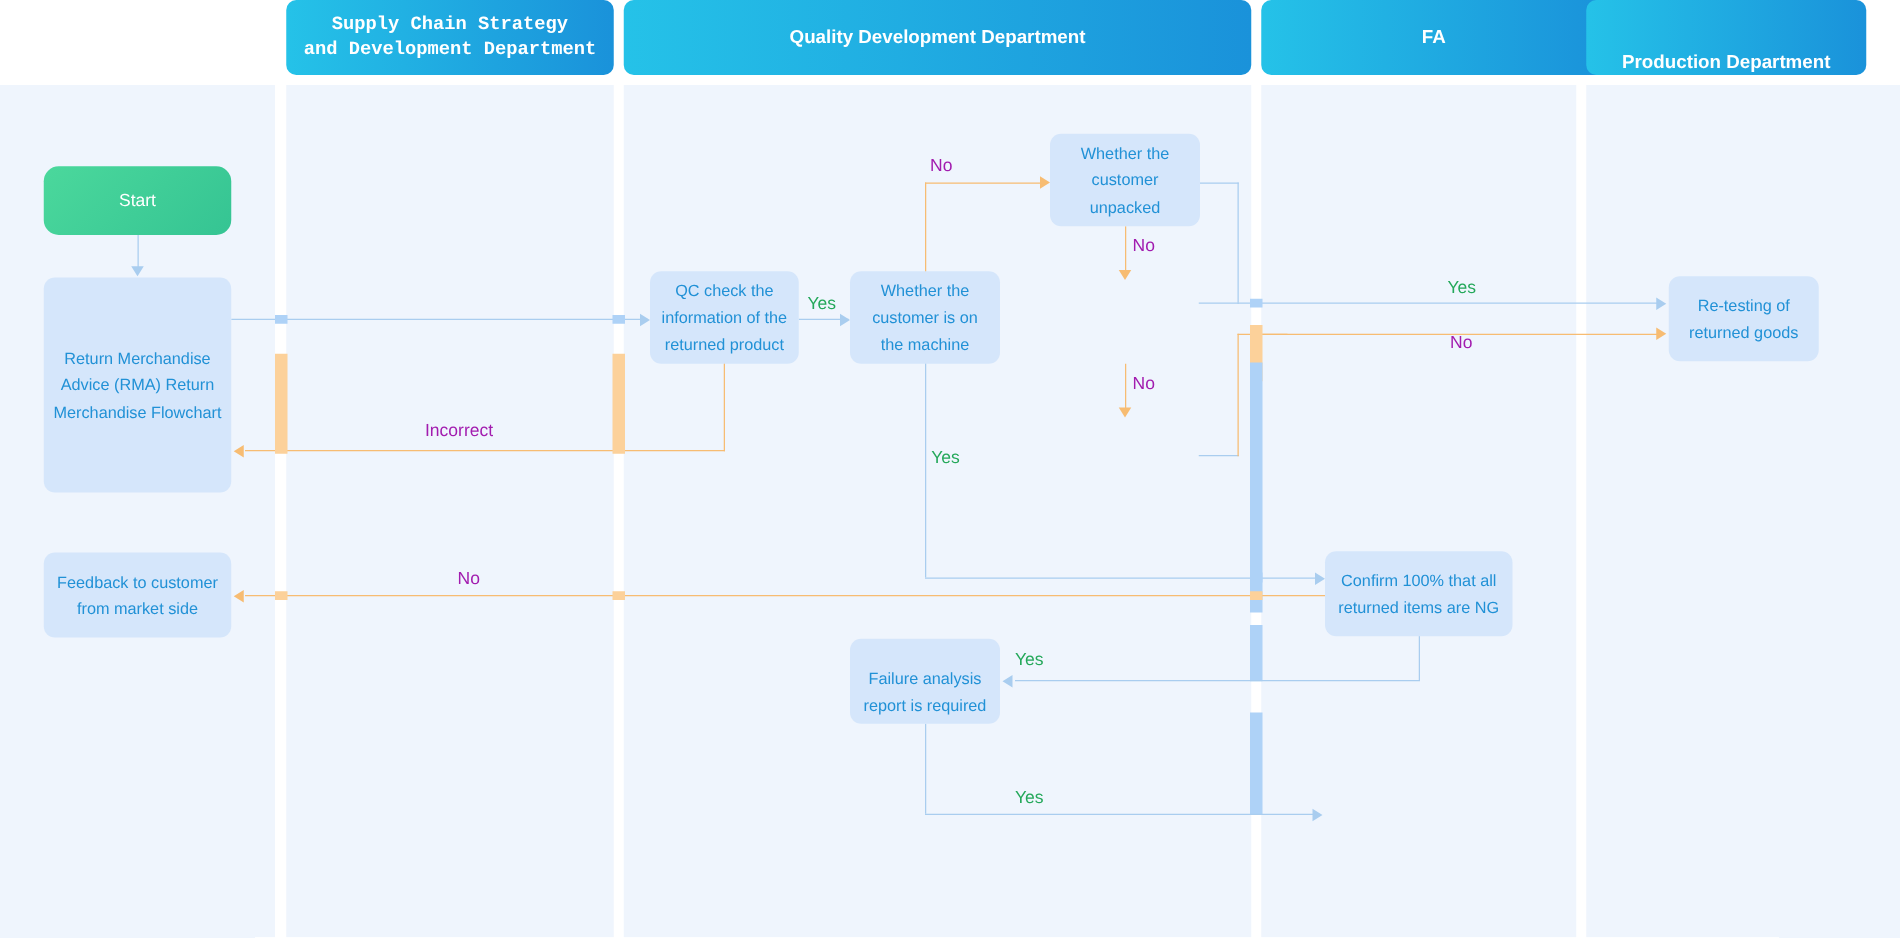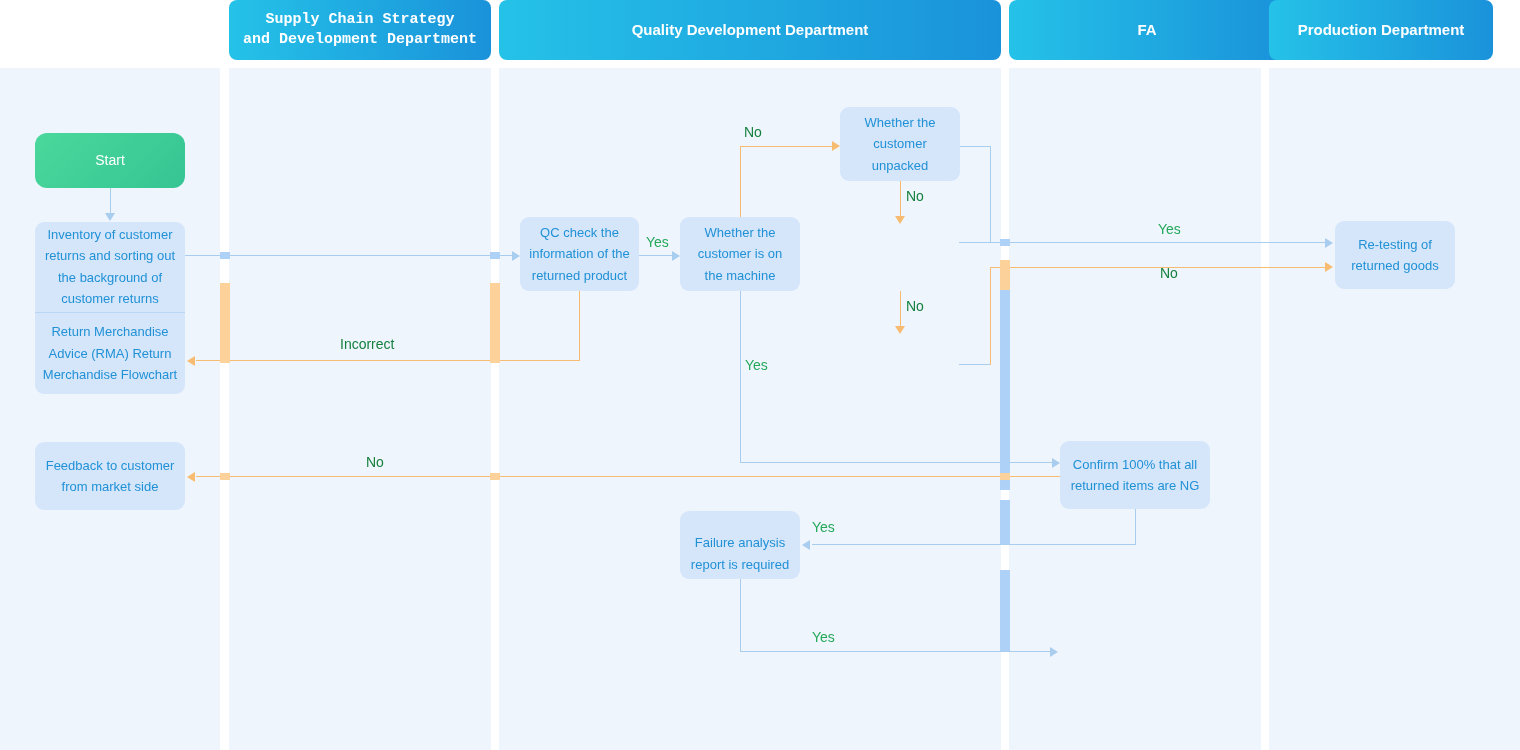--- a/index.html
+++ b/index.html
@@ -42,21 +42,21 @@
   .ar.ro{border-top:5px solid transparent;border-bottom:5px solid transparent;border-left:8px solid #f7bc72;}
   .ar.lo{border-top:5px solid transparent;border-bottom:5px solid transparent;border-right:8px solid #f7bc72;}
   .ar.do{border-left:5px solid transparent;border-right:5px solid transparent;border-top:8px solid #f7bc72;}
 
   
   .xb{position:absolute;background:#aed2f7;}
   .xo{position:absolute;background:#fcd19a;}
 
   .lbl{position:absolute;font-size:14px;white-space:nowrap;}
   .lbl.yes{color:#24a85a;}
-  .lbl.no{color:#15803d;}
+  .lbl.no{color:#a21caf;}
 </style>
 </head>
 <body>
 
 <div id="canvas">
 
   <div class="lane" style="left:0px;width:220px;"></div>
   <div class="lane" style="left:229px;width:262px;"></div>
   <div class="lane" style="left:499px;width:502px;"></div>
   <div class="lane" style="left:1009px;width:252px;"></div>
@@ -65,21 +65,21 @@
   <div class="lane-head" style="left:229px;width:262px;">
     <span style="white-space:pre-line;font-family:Liberation Mono, monospace;">Supply Chain Strategy
 and Development Department</span>
   </div>
   <div class="lane-head" style="left:499px;width:502px;">
     <span style="white-space:pre-line;">Quality Development Department</span>
   </div>
   <div class="lane-head" style="left:1009px;width:276px;">
     <span style="white-space:pre-line;">FA</span>
   </div>
-  <div class="lane-head" style="left:1269px;width:224px;">
+  <div class="lane-head" style="left:1269px;width:224px;align-items:flex-end;">
     <span style="white-space:pre-line;">Production Department</span>
   </div>
 
   <div class="ln vb" style="left:110px;top:187px;height:27px;"></div>
   <div class="ar d" style="left:105px;top:213px;"></div>
 
   <div class="ln hb" style="left:185px;top:255px;width:333px;"></div>
   <div class="xb" style="left:220px;top:252px;width:10px;height:7px;"></div>
   <div class="xb" style="left:490px;top:252px;width:10px;height:7px;"></div>
   <div class="ar r" style="left:512px;top:251px;"></div>
@@ -152,23 +152,20 @@
   <div class="ln vb" style="left:740px;top:579px;height:72px;"></div>
   <div class="ln hb" style="left:740px;top:651px;width:313px;"></div>
   <div class="ar r" style="left:1050px;top:647px;"></div>
   <div class="lbl yes" style="left:812px;top:629px;">Yes</div>
 
   <div class="node start" style="left:35px;top:133px;width:150px;height:55px;align-items:center;">
     <span>Start</span>
   </div>
 
   <div class="split" style="left:35px;top:222px;width:150px;height:172px;">
-    <div class="half top">
-      <span>Inventory of customer returns and sorting out the background of customer returns</span>
-    </div>
     <div class="half">
       <span>Return Merchandise Advice (RMA) Return Merchandise Flowchart</span>
     </div>
   </div>
 
   <div class="node" style="left:35px;top:442px;width:150px;height:68px;">
     <span>Feedback to customer from market side</span>
   </div>
 
   <div class="node" style="left:520px;top:217px;width:119px;height:74px;">

